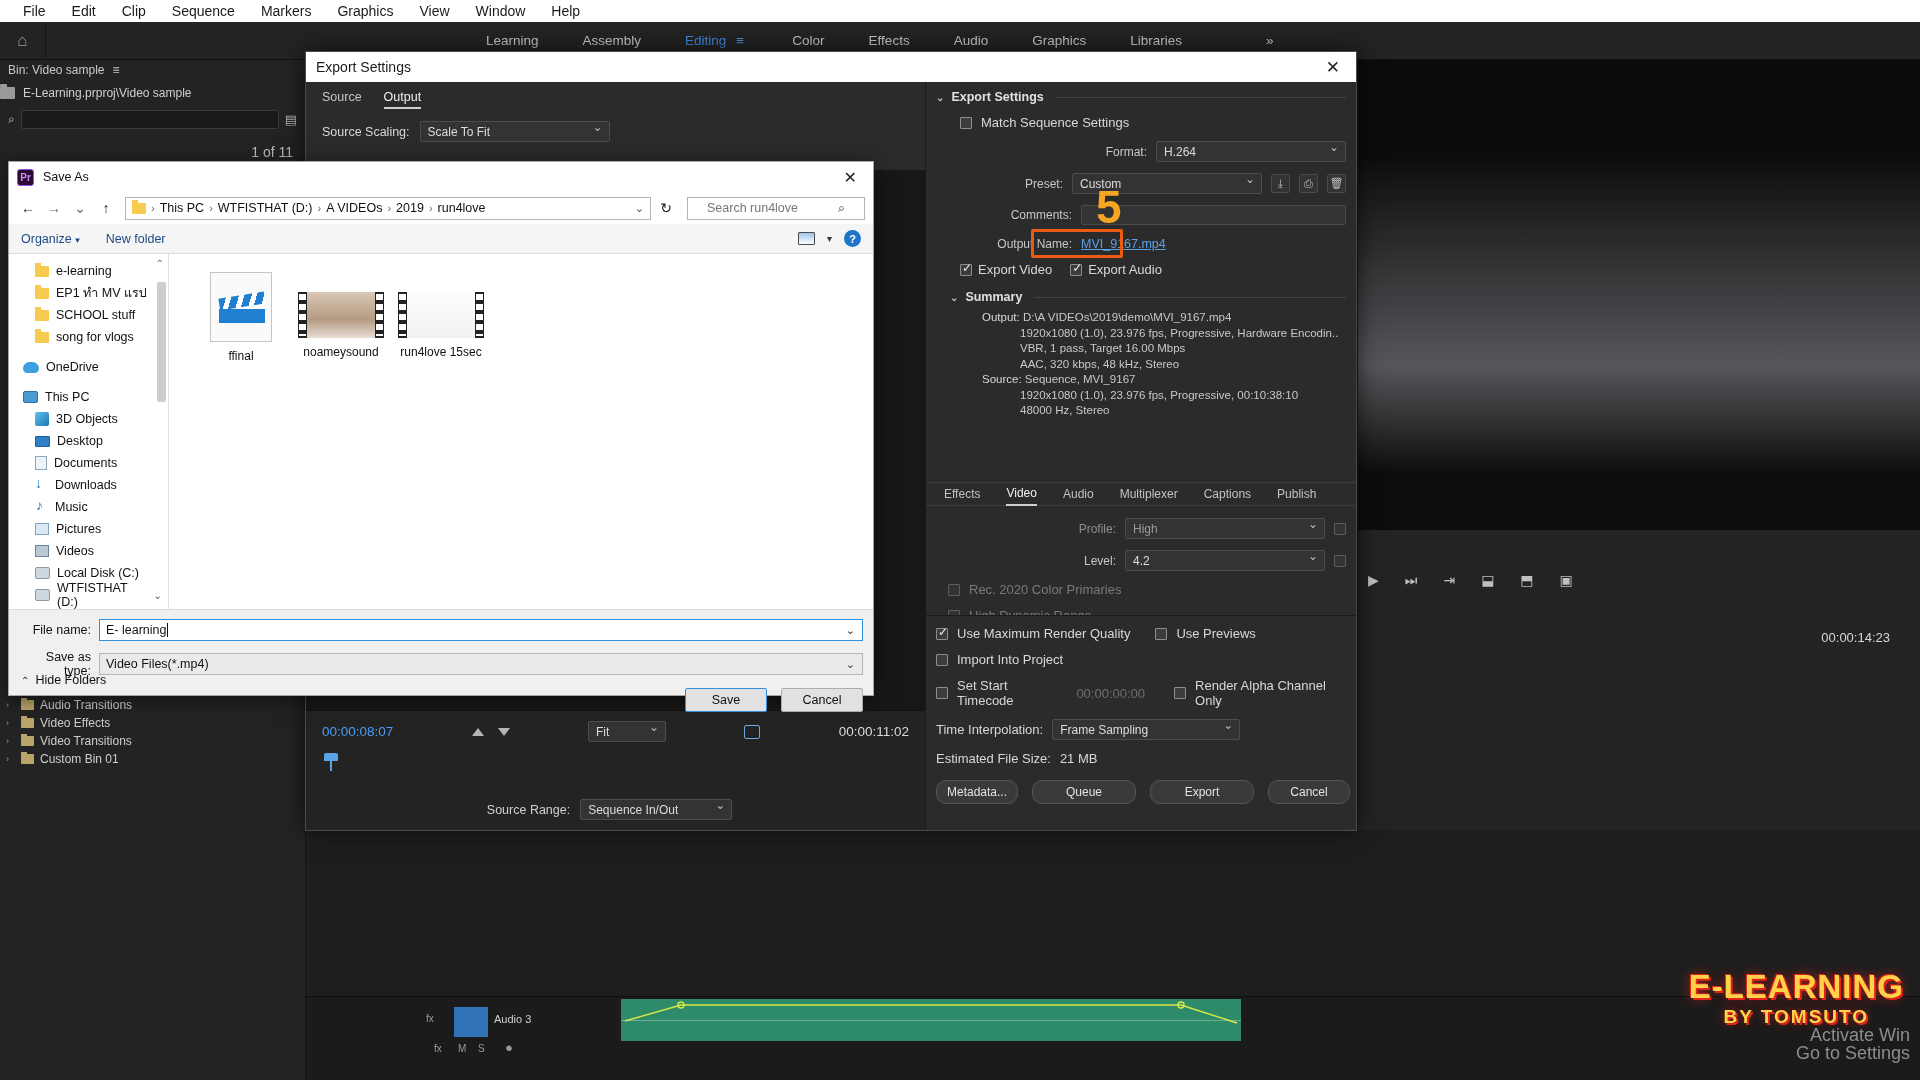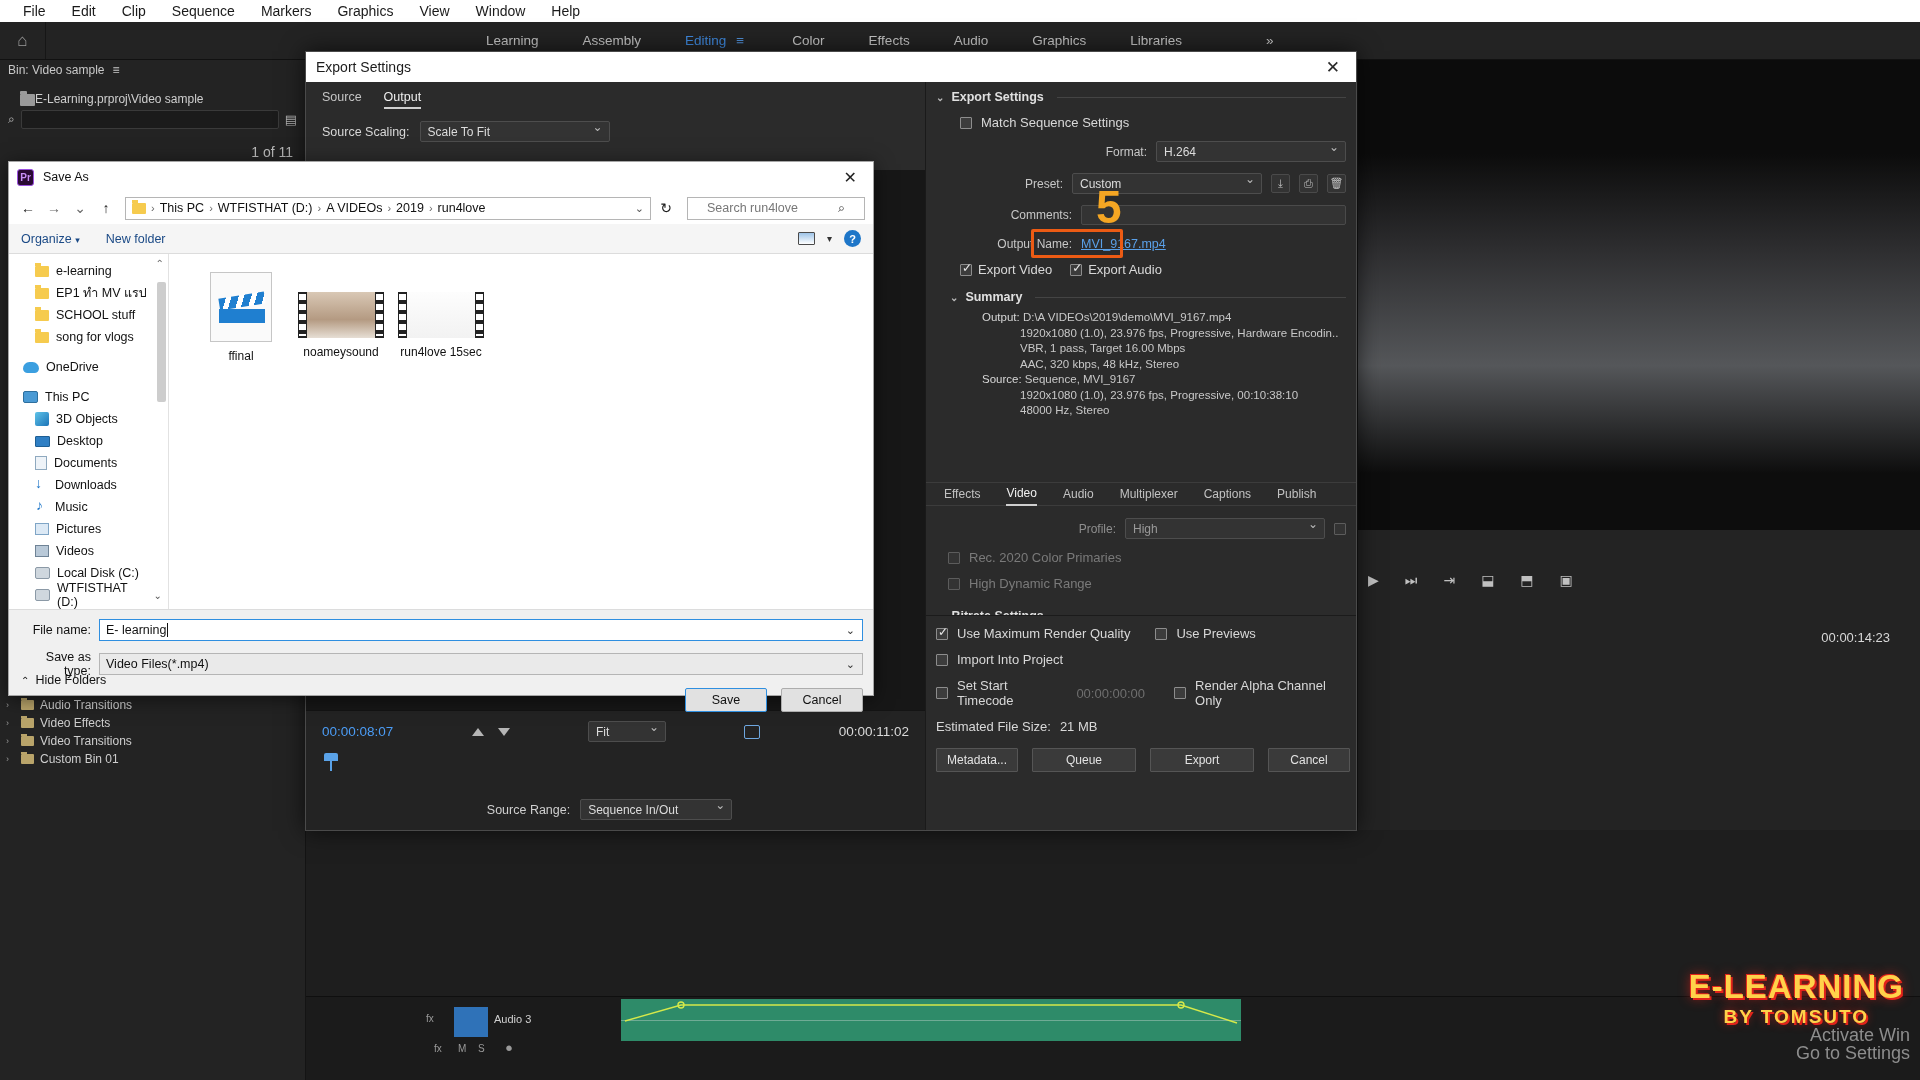--- a/index.html
+++ b/index.html
@@ -31,21 +31,21 @@
   .ws-tabs .wt.active { color:#3f8ae0; }
   .ws-burger { display:inline-block; width:12px; margin-left:-34px; color:#4f8fd8; letter-spacing:-1px;}
 
   
   .proj-panel {
     position:absolute; left:0; top:60px; width:306px; height:1020px;
     background:#232323; border-right:1px solid #141414;
   }
   .proj-tabrow { height:20px; background:#232323; display:flex; align-items:center;
      padding-left:8px; font-size:12px; color:#c9c9c9; gap:8px; }
-  .proj-path { height:26px; display:flex; align-items:flex-end; gap:0; padding-left:20px;
+  .proj-path { height:26px; display:flex; align-items:center; gap:8px; padding-left:0;
      color:#cfcfcf; font-size:12px; }
   .folder-ico { width:15px; height:12px; background:#9a9a9a; border-radius:1px; position:relative;}
   .folder-ico:before{content:"";position:absolute;left:0;top:-3px;width:7px;height:3px;background:#9a9a9a;border-radius:1px 1px 0 0;}
   .proj-search { height:26px; display:flex; align-items:center; gap:6px; padding:0 8px; }
   .proj-search .sfield { flex:1; height:19px; background:#1b1b1b; border:1px solid #3a3a3a;
      border-radius:2px; }
   .proj-count { position:absolute; right:12px; top:84px; font-size:14px; color:#bdbdbd;}
   .thumbs { position:absolute; left:8px; top:110px; display:flex; gap:10px; }
   .thumb { width:140px; height:62px; }
   .t1 { background:linear-gradient(180deg,#7b8fa0 0%,#9a9a6d 40%,#6f6a45 100%); }
@@ -128,21 +128,21 @@
   .indent { padding-left:38px; }
 
   .tabrow2 { position:absolute; left:0; right:0; height:24px; background:#2b2b2b;
      border-top:1px solid #3c3c3c; border-bottom:1px solid #3c3c3c;
      display:flex; align-items:center; gap:26px; padding-left:18px; font-size:12px; color:#c2c2c2;}
   .tabrow2 .t2t.active { color:#f0f0f0; border-bottom:2px solid #cfcfcf; height:24px; display:flex; align-items:center;}
 
   .btm-bar { position:absolute; left:0; right:0; bottom:0; height:215px; background:#2b2b2b;
      border-top:1px solid #1b1b1b; }
   .btn {
-    height:24px; background:#3a3a3a; border:1px solid #555; border-radius:1px;
+    height:24px; background:#3a3a3a; border:1px solid #555; border-radius:10px;
     color:#e2e2e2; display:inline-flex; align-items:center; justify-content:center;
     font-size:12px; padding:0 14px;
   }
 
   
   .prog-panel { position:absolute; left:1357px; top:60px; right:0; bottom:250px; background:#232323;
      border-left:1px solid #151515; }
   .prog-img { position:absolute; left:0; top:0; right:0; height:470px;
      background:linear-gradient(180deg,#0c0c0c 0%,#0c0c0c 20%,#2d2d2f 40%,#55575a 65%,#0d0d0d 88%);}
   .prog-ctrl { position:absolute; left:0; right:0; top:500px; height:40px; display:flex;
@@ -488,20 +488,25 @@
           <span class="t2t">Captions</span>
           <span class="t2t">Publish</span>
         </div>
 
         <div class="rs" style="top:432px;">
           <div class="frow" style="margin-top:4px;">
             <span class="flabel" style="color:#8e8e8e;">Profile:</span>
             <span class="sel" style="width:200px;color:#9a9a9a;">High</span>
             <span class="cbx dim"></span>
           </div>
+          <div class="frow">
+            <span class="flabel">Level:</span>
+            <span class="sel" style="width:200px;">4.2</span>
+            <span class="cbx dim"></span>
+          </div>
           <div class="frow" style="justify-content:flex-start;margin-left:12px;color:#7a7a7a;">
             <span class="cbx dim"></span>
             <span>Rec. 2020 Color Primaries</span>
           </div>
           <div class="frow" style="justify-content:flex-start;margin-left:12px;color:#7a7a7a;">
             <span class="cbx dim"></span>
             <span>High Dynamic Range</span>
           </div>
           <div class="rs-section-head" style="margin-top:18px;">
             <span class="chev">⌄</span>
@@ -521,20 +526,24 @@
             <div class="frow" style="justify-content:flex-start;">
               <span class="cbx"></span>
               <span>Import Into Project</span>
             </div>
             <div class="frow" style="justify-content:flex-start;">
               <span class="cbx"></span>
               <span>Set Start Timecode</span>
               <span style="color:#6f6f6f;margin-right:20px;">00:00:00:00</span>
               <span class="cbx"></span>
               <span>Render Alpha Channel Only</span>
+            </div>
+            <div class="frow" style="justify-content:flex-start;">
+              <span>Time Interpolation:</span>
+              <span class="sel" style="width:188px;">Frame Sampling</span>
             </div>
             <div class="frow" style="justify-content:flex-start;">
               <span>Estimated File Size:</span>
               <span>21 MB</span>
             </div>
             <div style="display:flex;gap:14px;margin-top:14px;">
               <span class="btn" style="width:82px;">Metadata...</span>
               <span class="btn" style="width:104px;">Queue</span>
               <span class="btn" style="width:104px;">Export</span>
               <span class="btn" style="width:82px;">Cancel</span>

